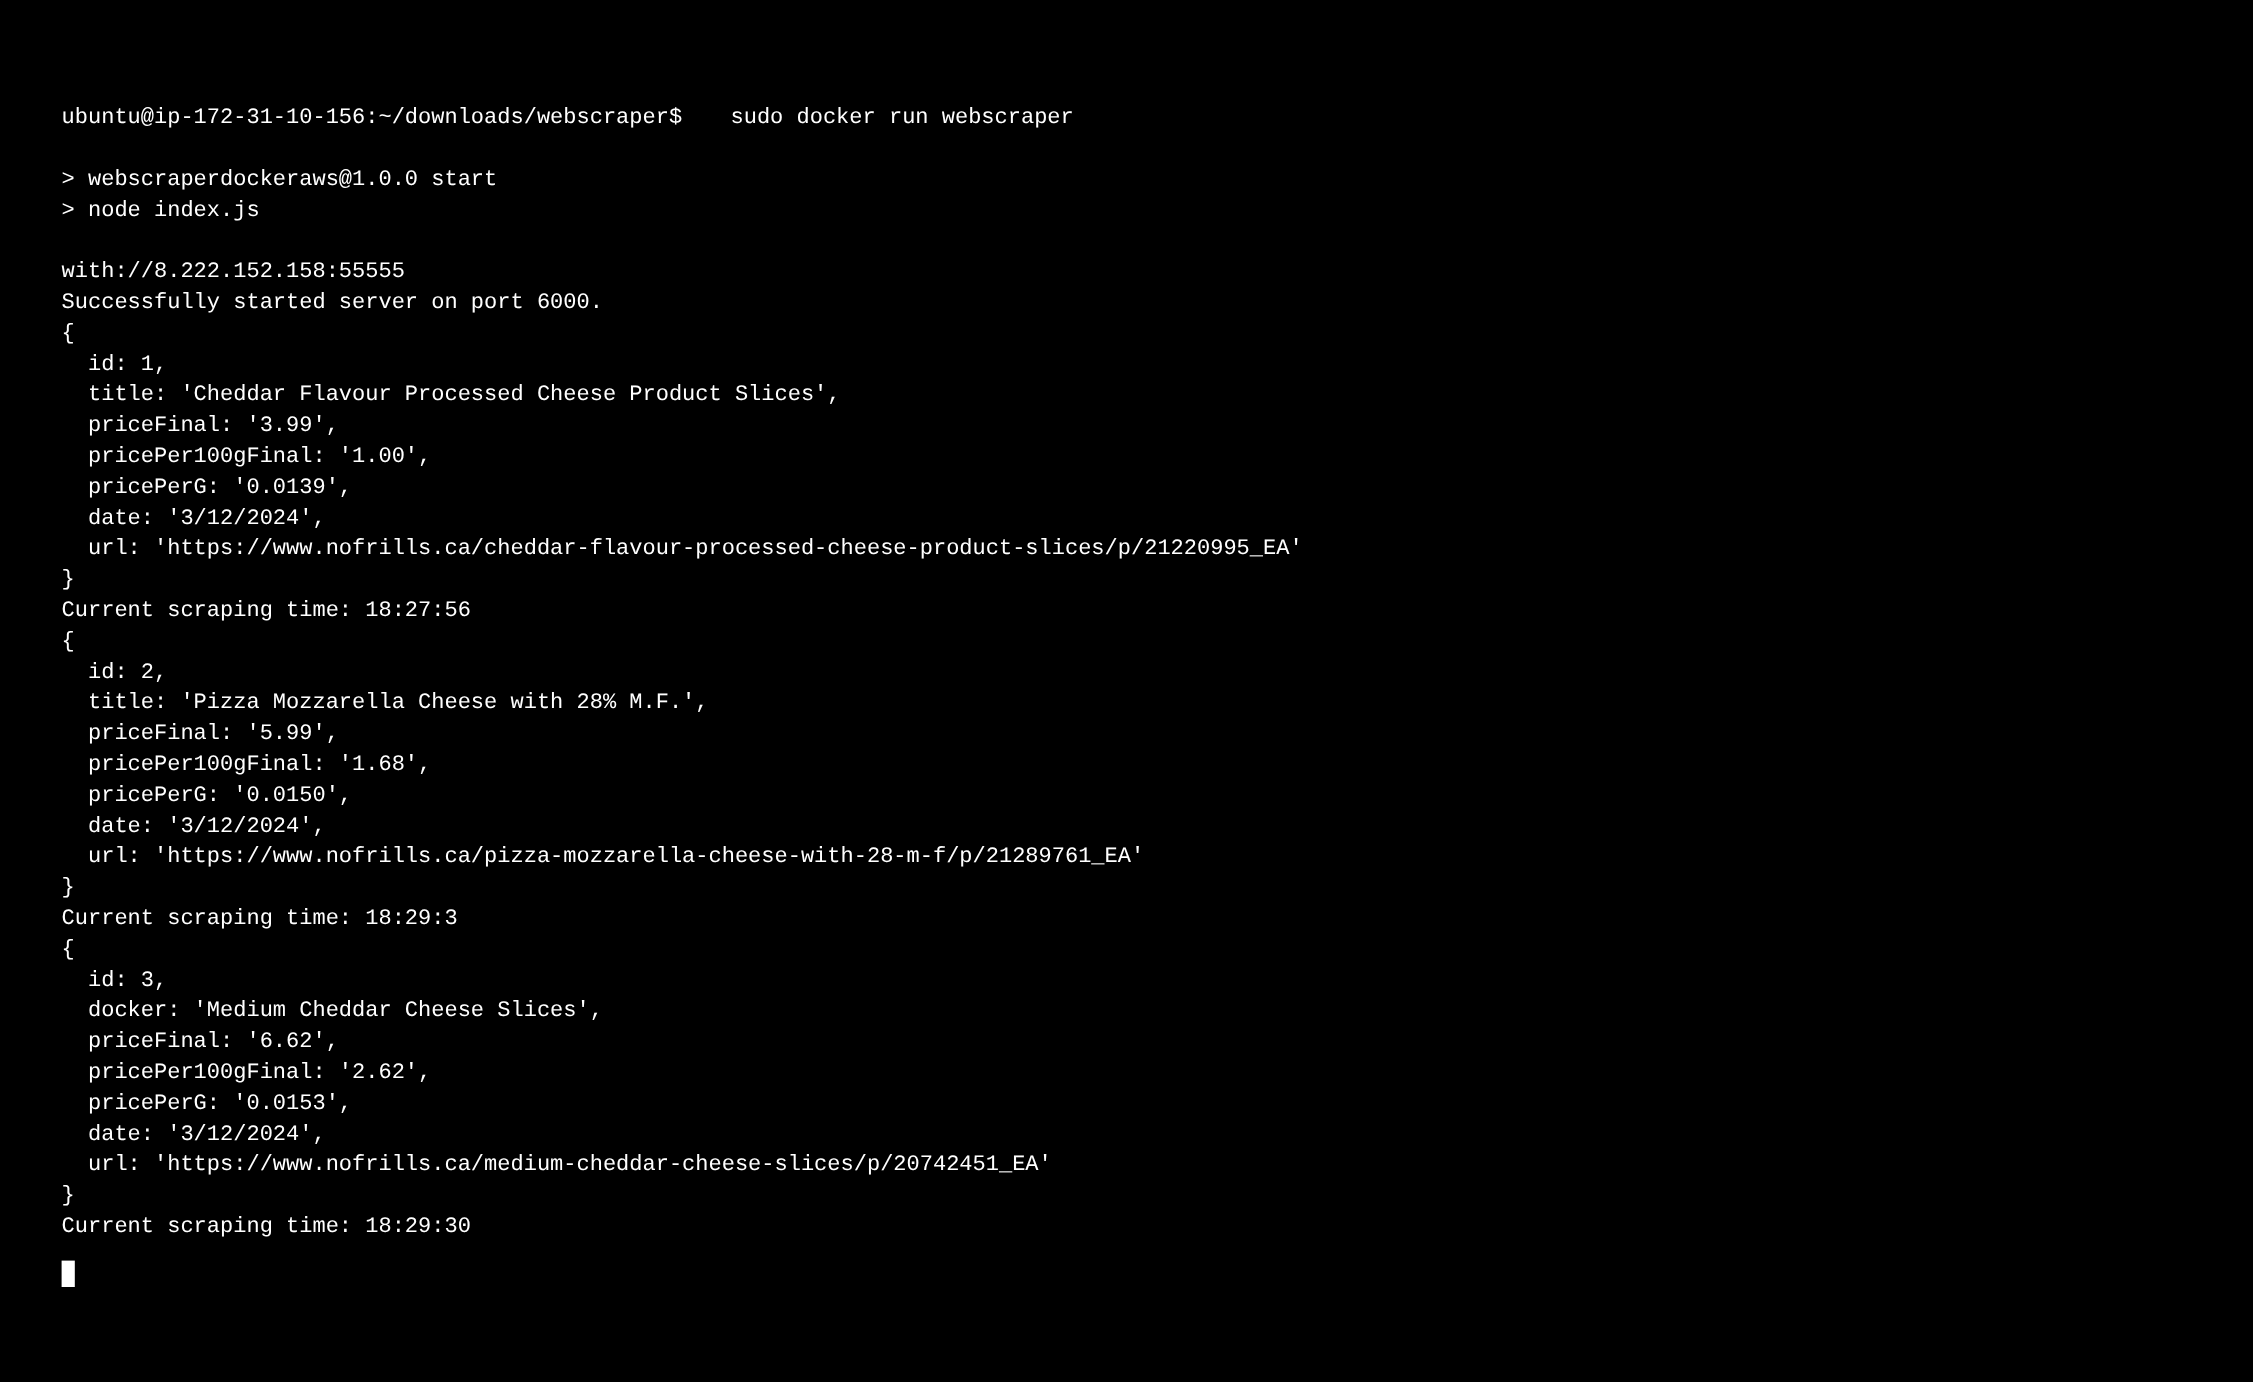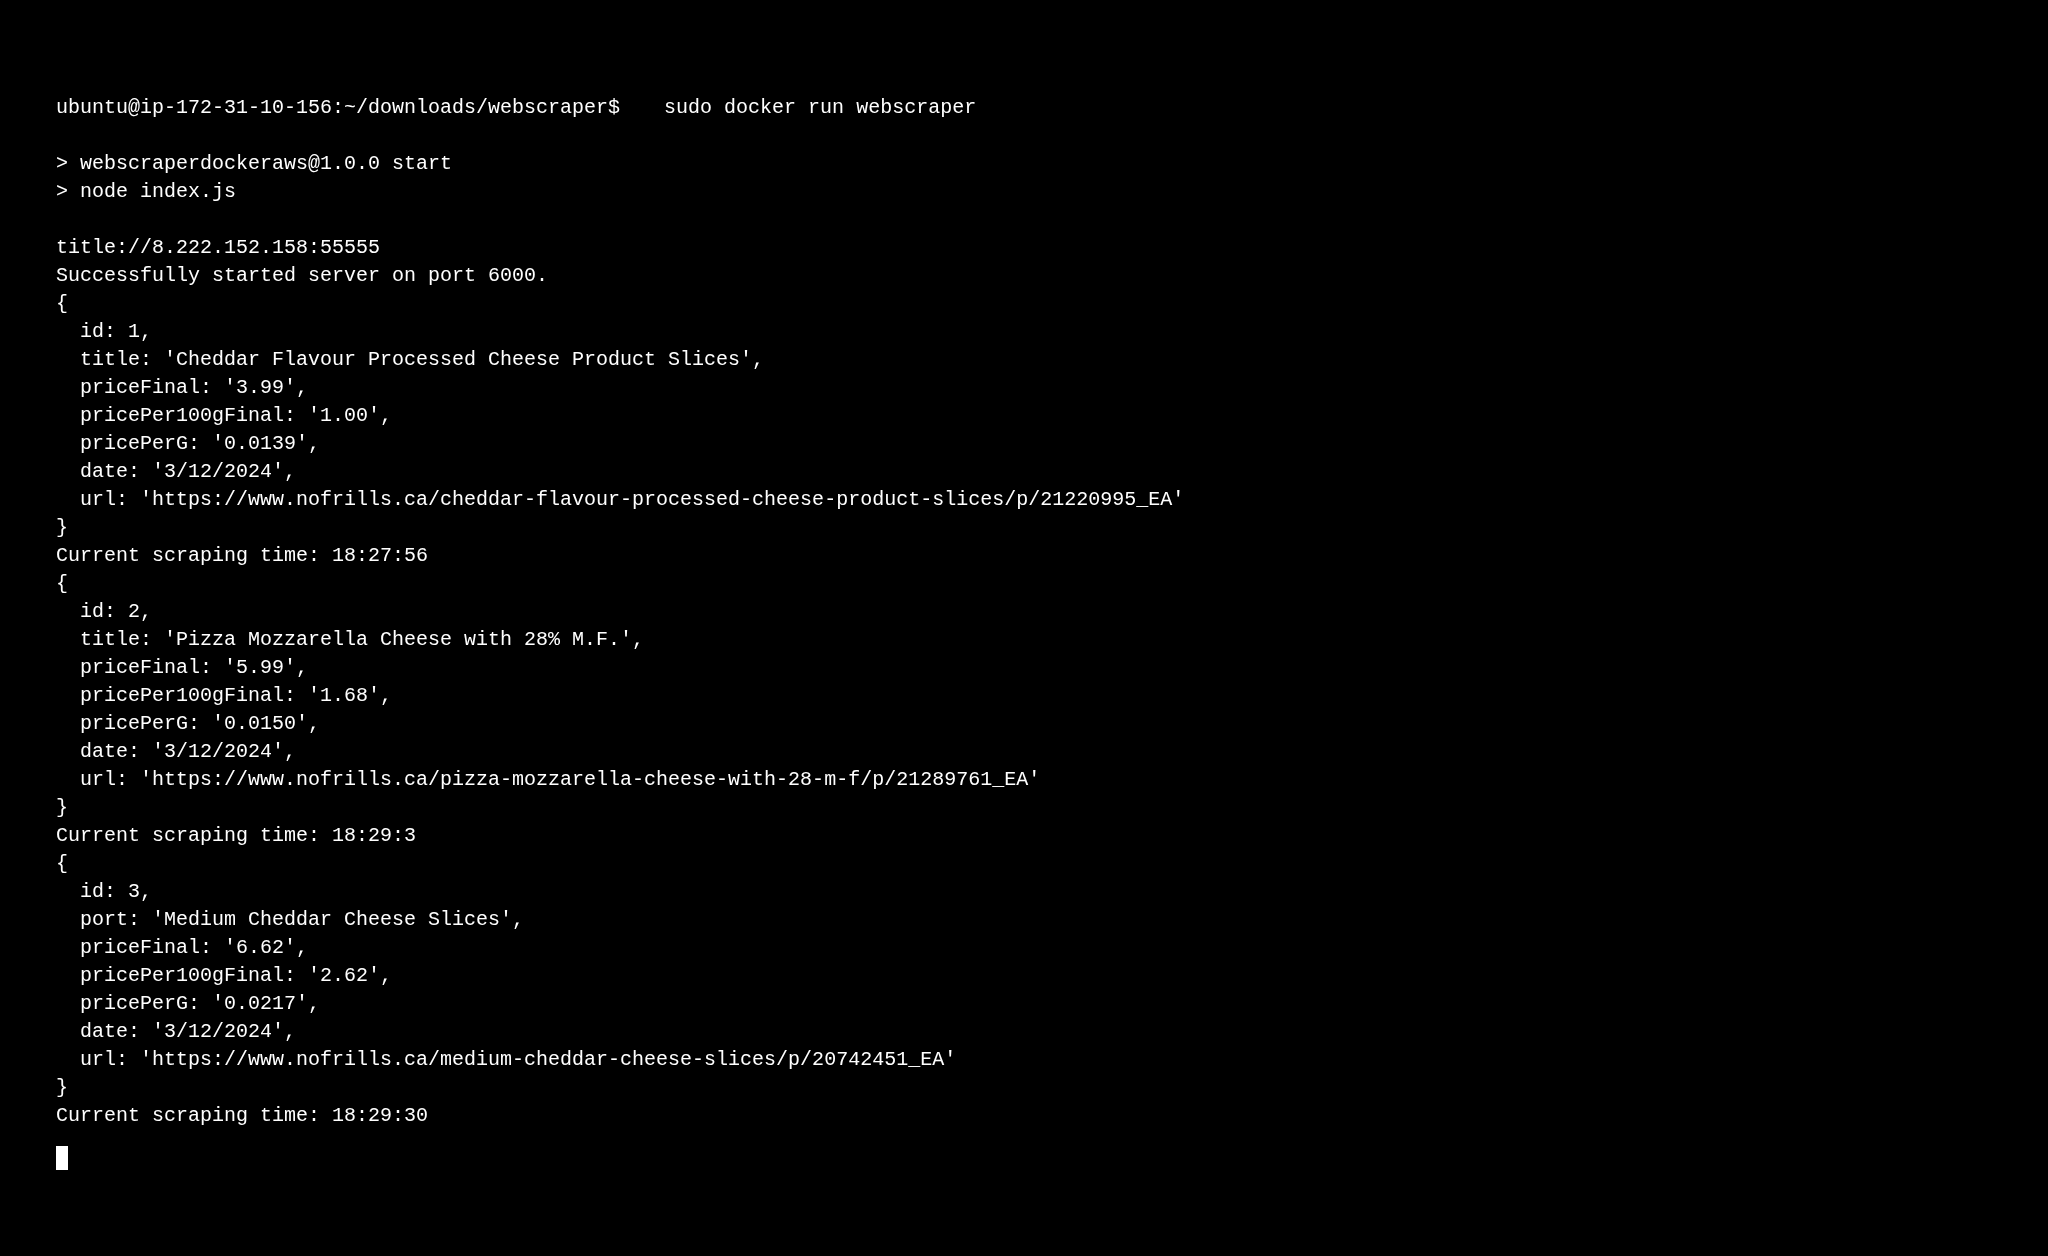--- a/index.html
+++ b/index.html
@@ -23,21 +23,21 @@
     }
   </style>
 </head>
 <body>
 
 <span>ubuntu@ip-172-31-10-156:~/downloads/webscraper$ </span><span>sudo docker run webscraper</span>
 
 <span>&gt; webscraperdockeraws@1.0.0 start</span>
 <span>&gt; node index.js</span>
 
-<span>title://8.222.152.158:55555</span>
+<span>with://8.222.152.158:55555</span>
 <span>Successfully started server on port 6000.</span>
 <span>{</span>
 <span>  id: 1,</span>
 <span>  title: 'Cheddar Flavour Processed Cheese Product Slices',</span>
 <span>  priceFinal: '3.99',</span>
 <span>  pricePer100gFinal: '1.00',</span>
 <span>  pricePerG: '0.0139',</span>
 <span>  date: '3/12/2024',</span>
 <span>  url: 'https://www.nofrills.ca/cheddar-flavour-processed-cheese-product-slices/p/21220995_EA'</span>
 <span>}</span>
@@ -47,22 +47,22 @@
 <span>  title: 'Pizza Mozzarella Cheese with 28% M.F.',</span>
 <span>  priceFinal: '5.99',</span>
 <span>  pricePer100gFinal: '1.68',</span>
 <span>  pricePerG: '0.0150',</span>
 <span>  date: '3/12/2024',</span>
 <span>  url: 'https://www.nofrills.ca/pizza-mozzarella-cheese-with-28-m-f/p/21289761_EA'</span>
 <span>}</span>
 <span>Current scraping time: 18:29:3</span>
 <span>{</span>
 <span>  id: 3,</span>
-<span>  port: 'Medium Cheddar Cheese Slices',</span>
+<span>  docker: 'Medium Cheddar Cheese Slices',</span>
 <span>  priceFinal: '6.62',</span>
 <span>  pricePer100gFinal: '2.62',</span>
-<span>  pricePerG: '0.0217',</span>
+<span>  pricePerG: '0.0153',</span>
 <span>  date: '3/12/2024',</span>
 <span>  url: 'https://www.nofrills.ca/medium-cheddar-cheese-slices/p/20742451_EA'</span>
 <span>}</span>
 <span>Current scraping time: 18:29:30</span>
 <span class="cursor"></span>
 
 
 </body></html>

